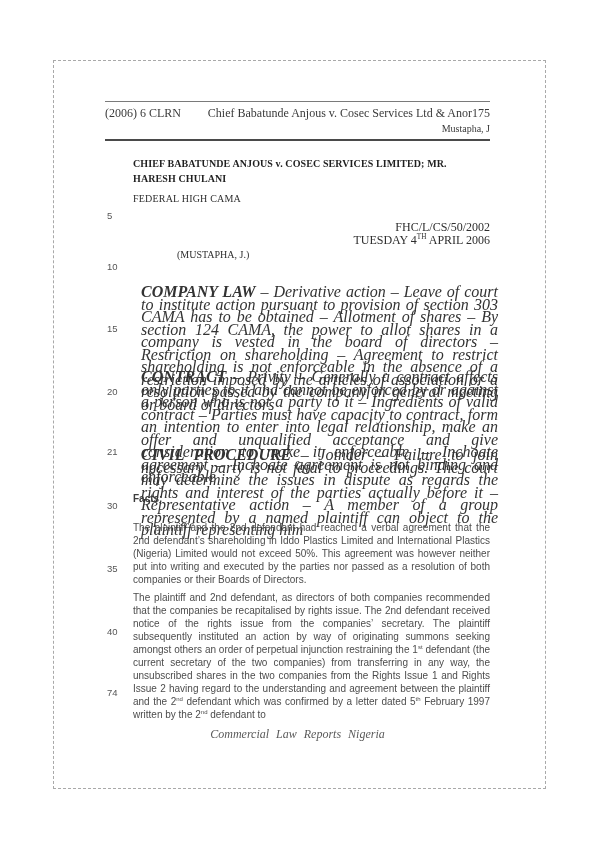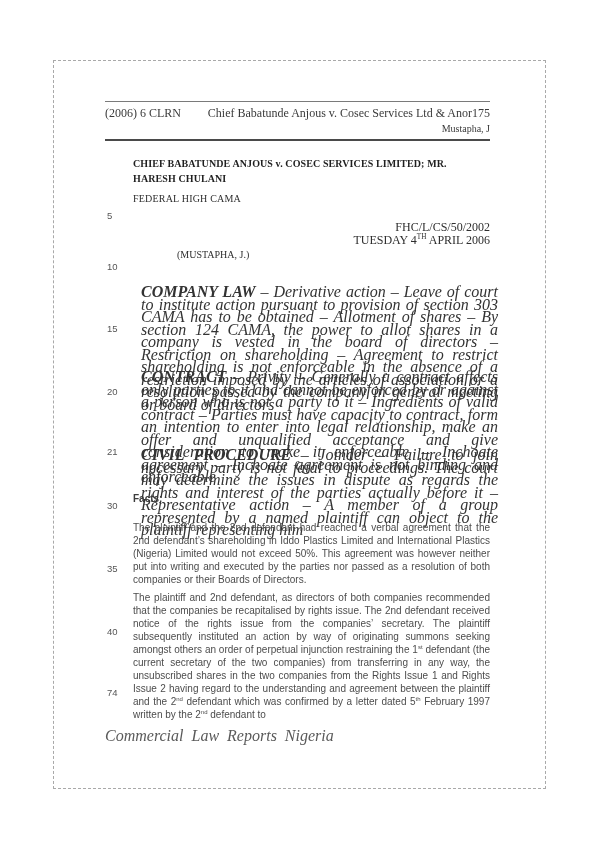--- a/index.html
+++ b/index.html
@@ -78,22 +78,22 @@
     font-family:Liberation Sans, sans-serif;
     font-size:10px; line-height:13px; text-align:justify; color:#4c4c4c;
   }
   .fp-1 { top:521px; }
   .fp-2 { top:591px; }
 
   sup { font-size:0.6em; vertical-align:super; line-height:0; }
 
   .page-footer {
     position:absolute; left:105px; top:727px; width:385px;
-    font-family:"Liberation Serif","DejaVu Serif",serif;
-    font-style:italic; font-size:16px; color:#5a5a5a; word-spacing:4px;
+    text-align:center; font-family:"Liberation Serif","DejaVu Serif",serif;
+    font-style:italic; font-size:12px; color:#5a5a5a; word-spacing:4px;
   }
 </style>
 </head>
 <body>
 
 <div class="canvas">
 
   <div class="crop-border"></div>
 
   <div class="rule rule-top"></div>

